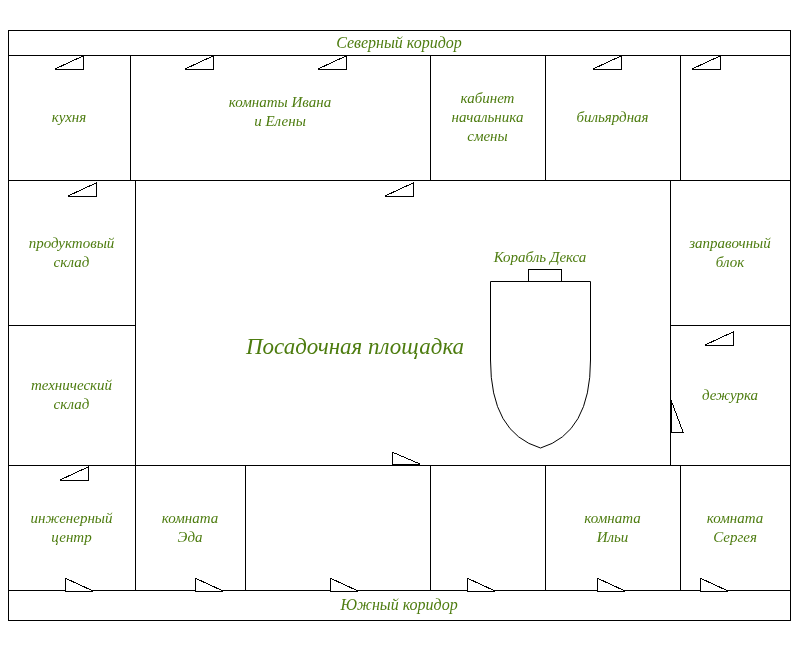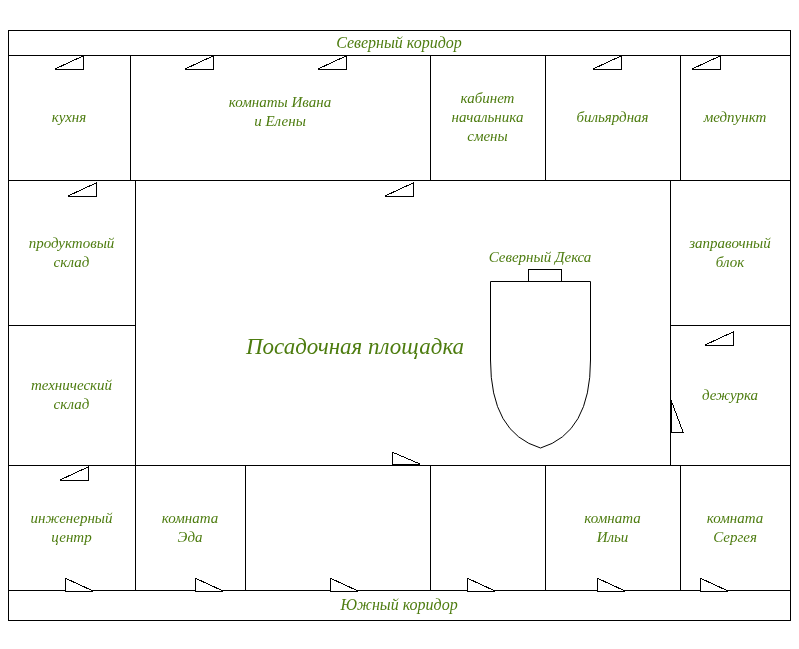--- a/index.html
+++ b/index.html
@@ -93,35 +93,34 @@
   <div class="label corridor-label" style="left:8px; top:30px; width:782px; height:25px;">Северный коридор</div>
   <div class="label corridor-label" style="left:8px; top:590px; width:782px; height:30px;">Южный коридор</div>
 
   <div class="label" style="left:8px; top:55px; width:122px; height:125px;">кухня</div>
   <div class="label" style="left:130px; top:49px; width:300px; height:125px;text-align:center;">комнаты Ивана
 и Елены</div>
   <div class="label" style="left:430px; top:55px; width:115px; height:125px;">кабинет
 начальника
 смены</div>
   <div class="label" style="left:545px; top:55px; width:135px; height:125px;">бильярдная</div>
-  <div class="label" style="left:680px; top:55px; width:110px; height:125px;">медпункт</div>
 
   <div class="label" style="left:8px; top:180px; width:127px; height:145px;">продуктовый
 склад</div>
   <div class="label" style="left:8px; top:325px; width:127px; height:140px;">технический
 склад</div>
   <div class="label" style="left:8px; top:465px; width:127px; height:125px;">инженерный
 центр</div>
 
   <div class="label" style="left:670px; top:180px; width:120px; height:145px;">заправочный
 блок</div>
   <div class="label" style="left:670px; top:325px; width:120px; height:140px;">дежурка</div>
 
   <div class="label landing-label" style="left:135px; top:205px; width:440px; height:285px;">Посадочная площадка</div>
-  <div class="label" style="left:470px; top:249px; width:140px; height:16px;">Северный Декса</div>
+  <div class="label" style="left:470px; top:249px; width:140px; height:16px;">Корабль Декса</div>
 
   <div class="label" style="left:135px; top:465px; width:110px; height:125px;">комната
 Эда</div>
   <div class="label" style="left:545px; top:465px; width:135px; height:125px;">комната
 Ильи</div>
   <div class="label" style="left:680px; top:465px; width:110px; height:125px;">комната
 Сергея</div>
 
 </div>
 

